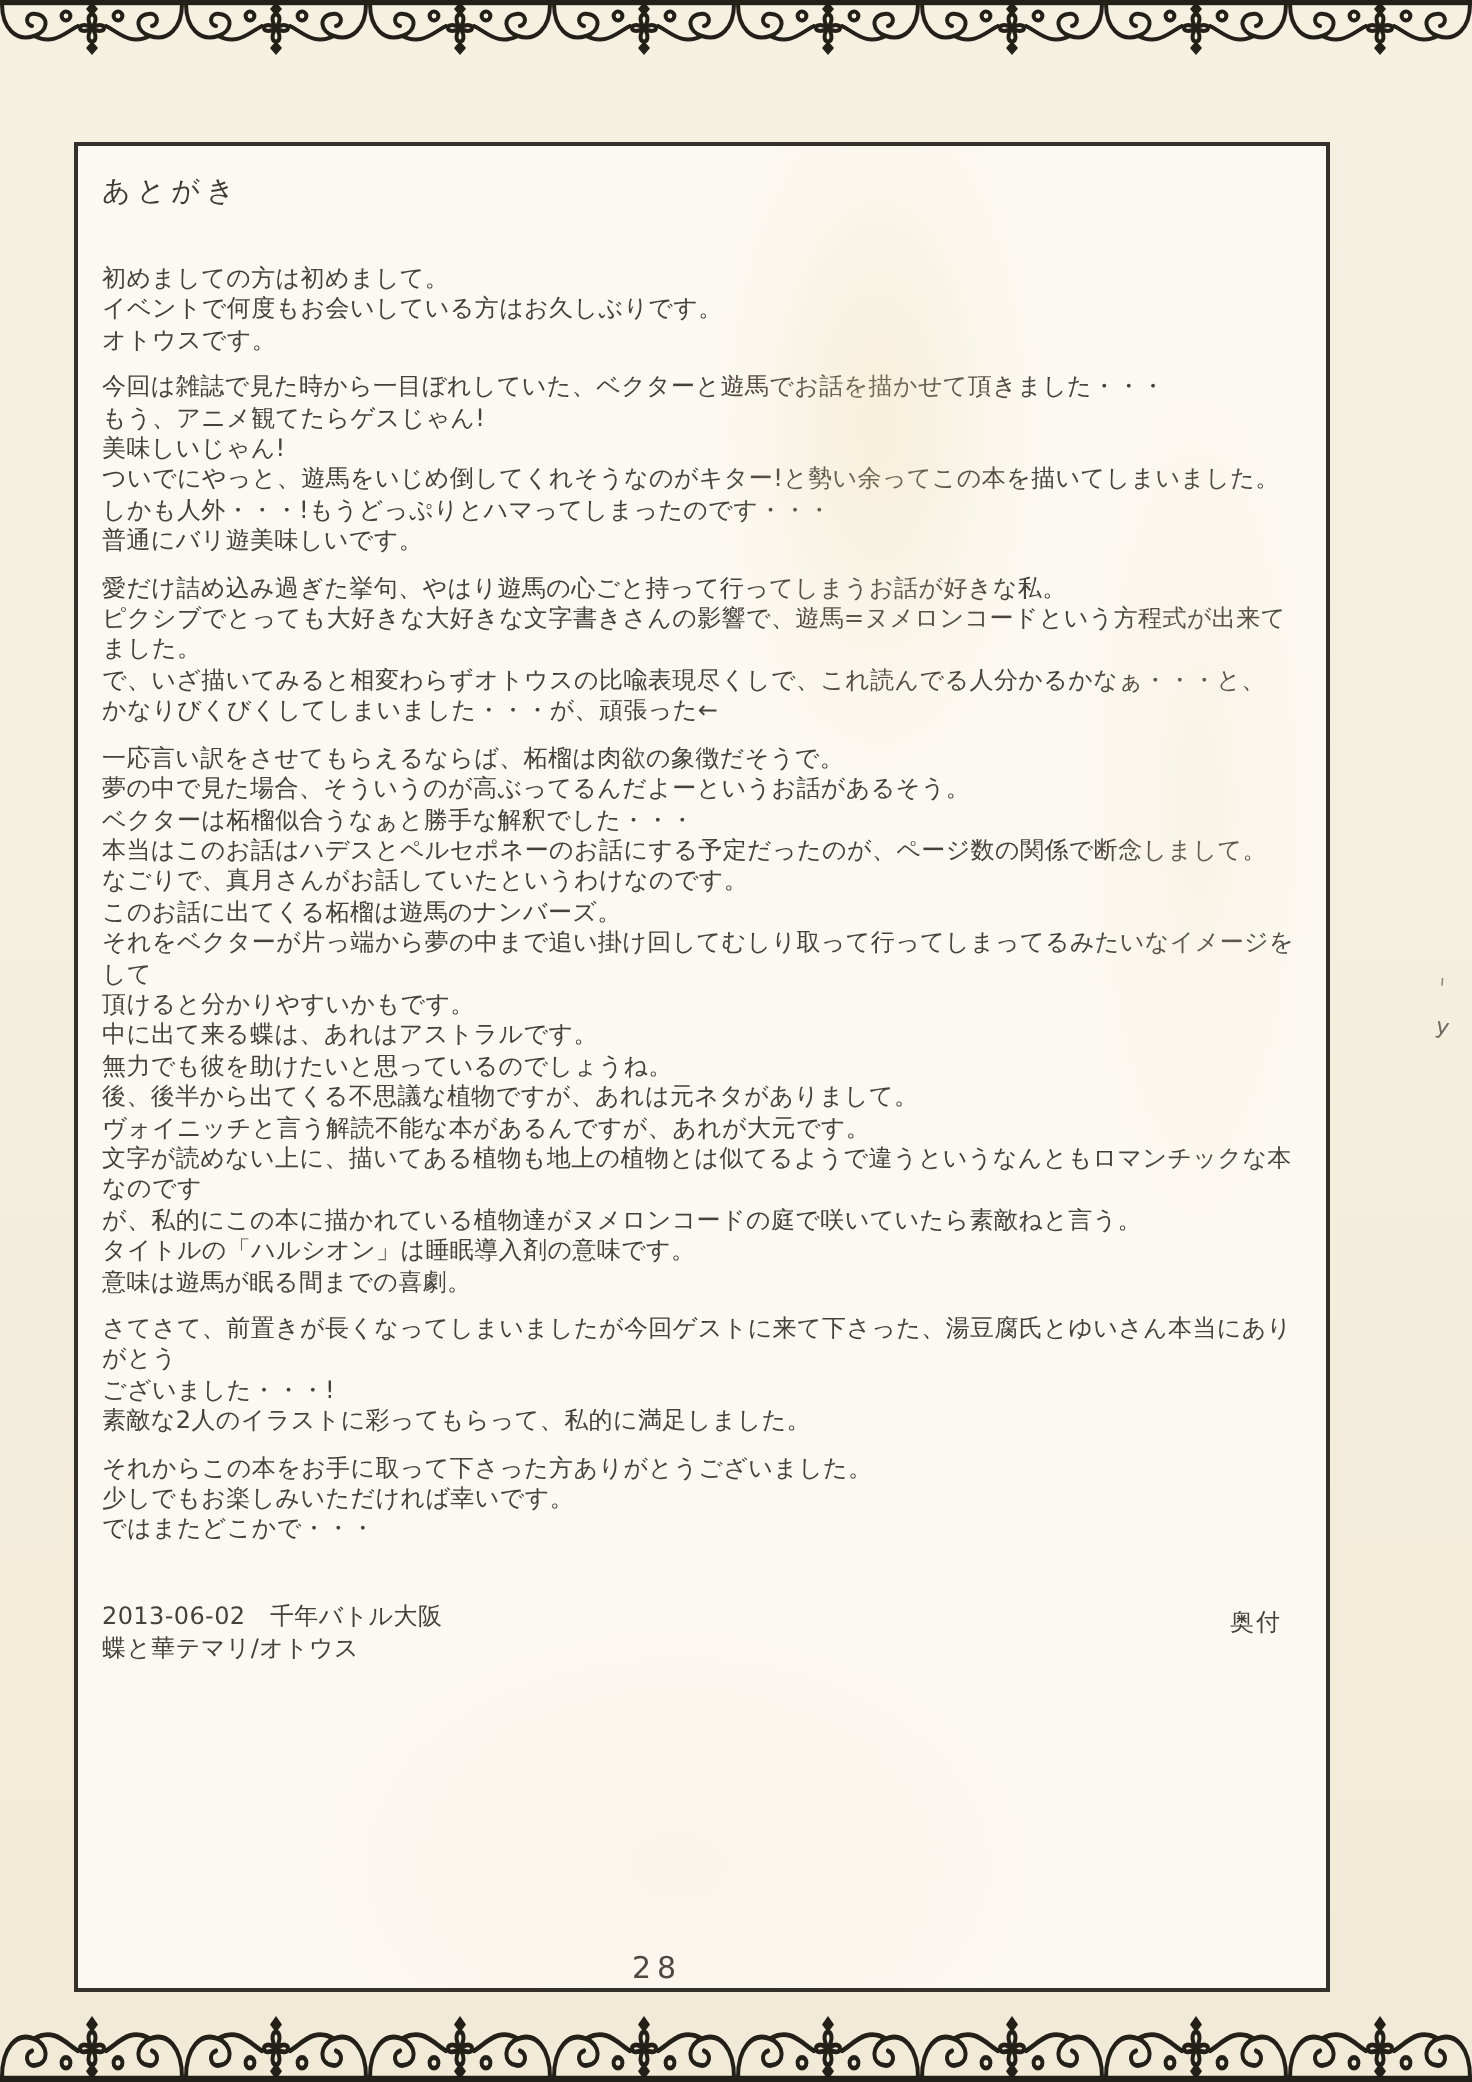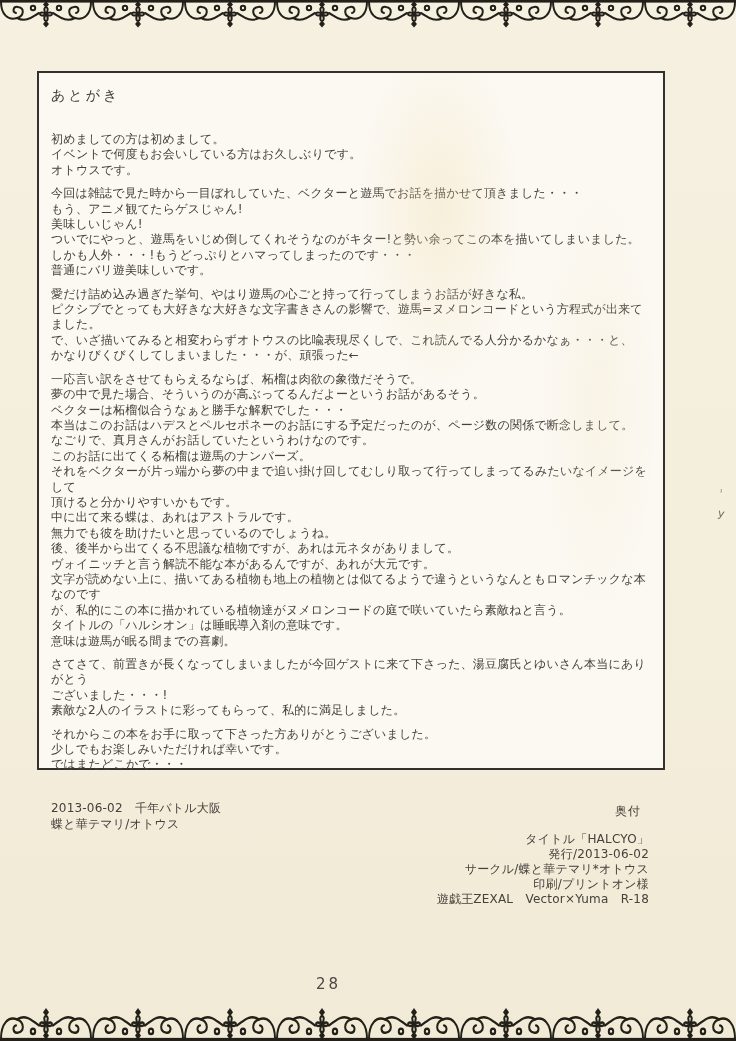--- a/index.html
+++ b/index.html
@@ -14,21 +14,21 @@
     background:linear-gradient(180deg,#f6f0e0 0%,#f4eedd 55%,#f1ead6 100%);
     overflow:hidden;
     color:#45413c;
   }
   .orn{position:absolute;left:0;display:block;}
   .orn-top{top:0;height:30px;}
   .orn-bottom{bottom:0;height:36px;transform:scaleY(-1);}
   .content-box{
     position:absolute;
     left:37px;top:71px;
-    width:628px;height:699px;
+    width:628px;height:925px;
     background:#fcf9f3;
     border:2px solid #34312c;
     box-sizing:border-box;
     padding:10px 12px 0 12px;
   }
   .content-box::before{
     content:"";position:absolute;inset:0;pointer-events:none;
     background:
       radial-gradient(ellipse 120px 260px at 400px 140px, rgba(235,216,160,0.30), transparent 70%),
       radial-gradient(ellipse 90px 330px at 560px 330px, rgba(238,224,182,0.22), transparent 70%),
@@ -153,25 +153,20 @@
         <p class="para">それからこの本をお手に取って下さった方ありがとうございました。
 少しでもお楽しみいただければ幸いです。
 ではまたどこかで・・・</p>
       </div>
 
     <div class="signoff">2013-06-02　千年バトル大阪
 蝶と華テマリ/オトウス</div>
 
     <div class="colophon">
       <div class="colophon-label">奥付</div>
-      <div class="colophon-lines">タイトル「HALCYO」
-発行/2013-06-02
-サークル/蝶と華テマリ*オトウス
-印刷/プリントオン様
-遊戯王ZEXAL　Vector×Yuma　R-18</div>
     </div>
   </div>
 
   <span class="stray stray-1">丶</span>
   <span class="stray stray-2">y</span>
 
   <div class="page-number">28</div>
 
   <svg class="orn orn-bottom" width="736" height="36" viewBox="0 0 736 30" preserveAspectRatio="none" aria-hidden="true">
     <rect x="0" y="0" width="736" height="2.6" fill="#222019"></rect>

